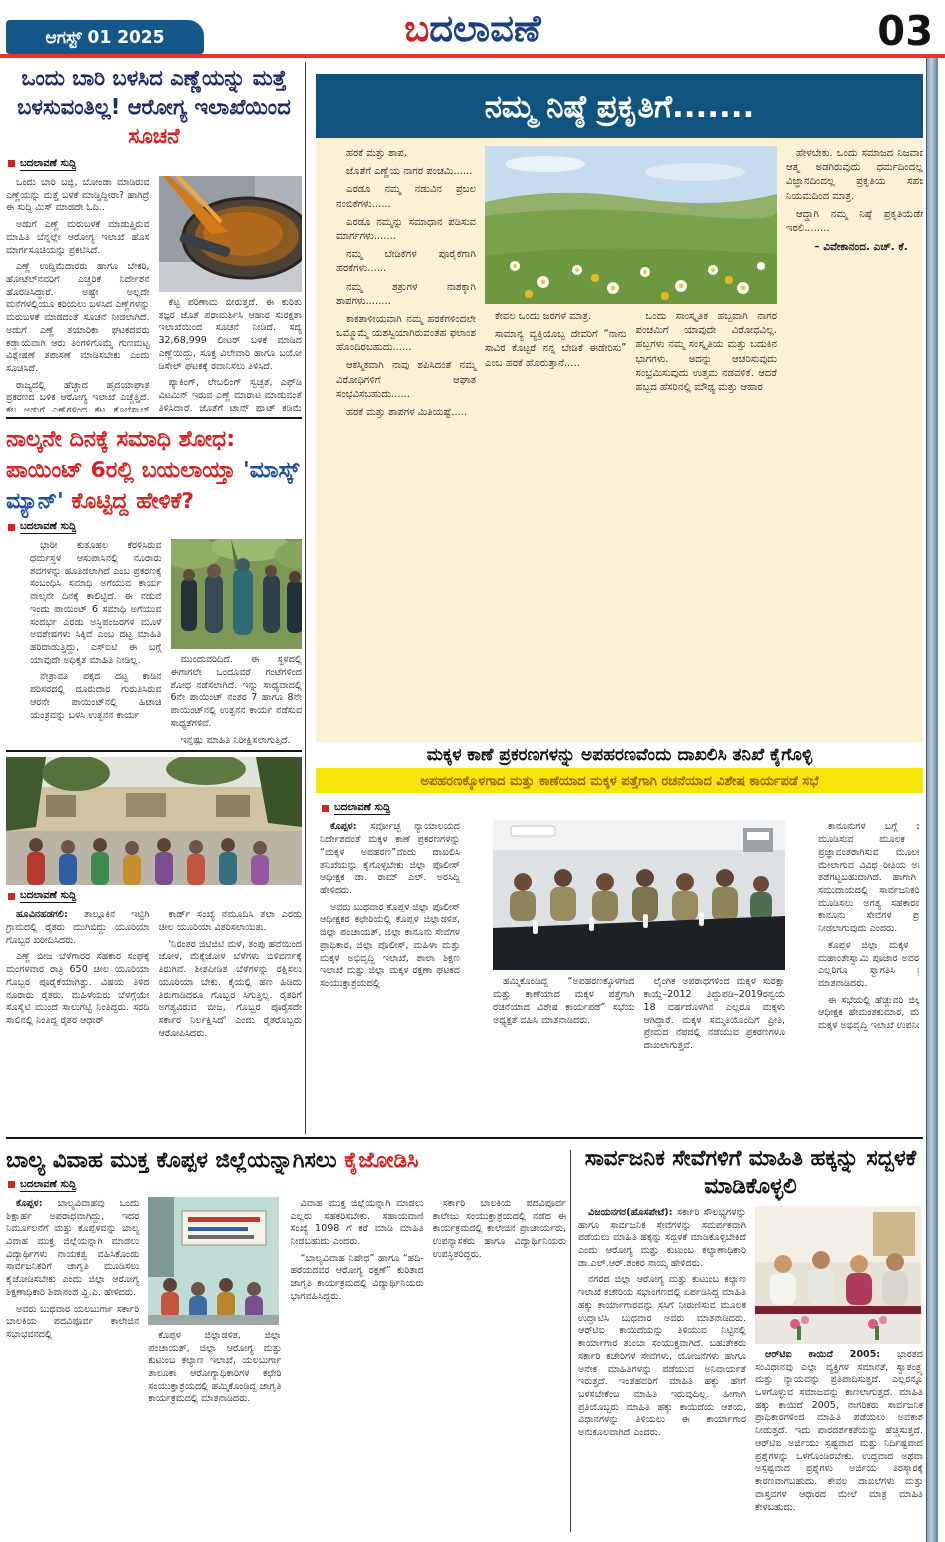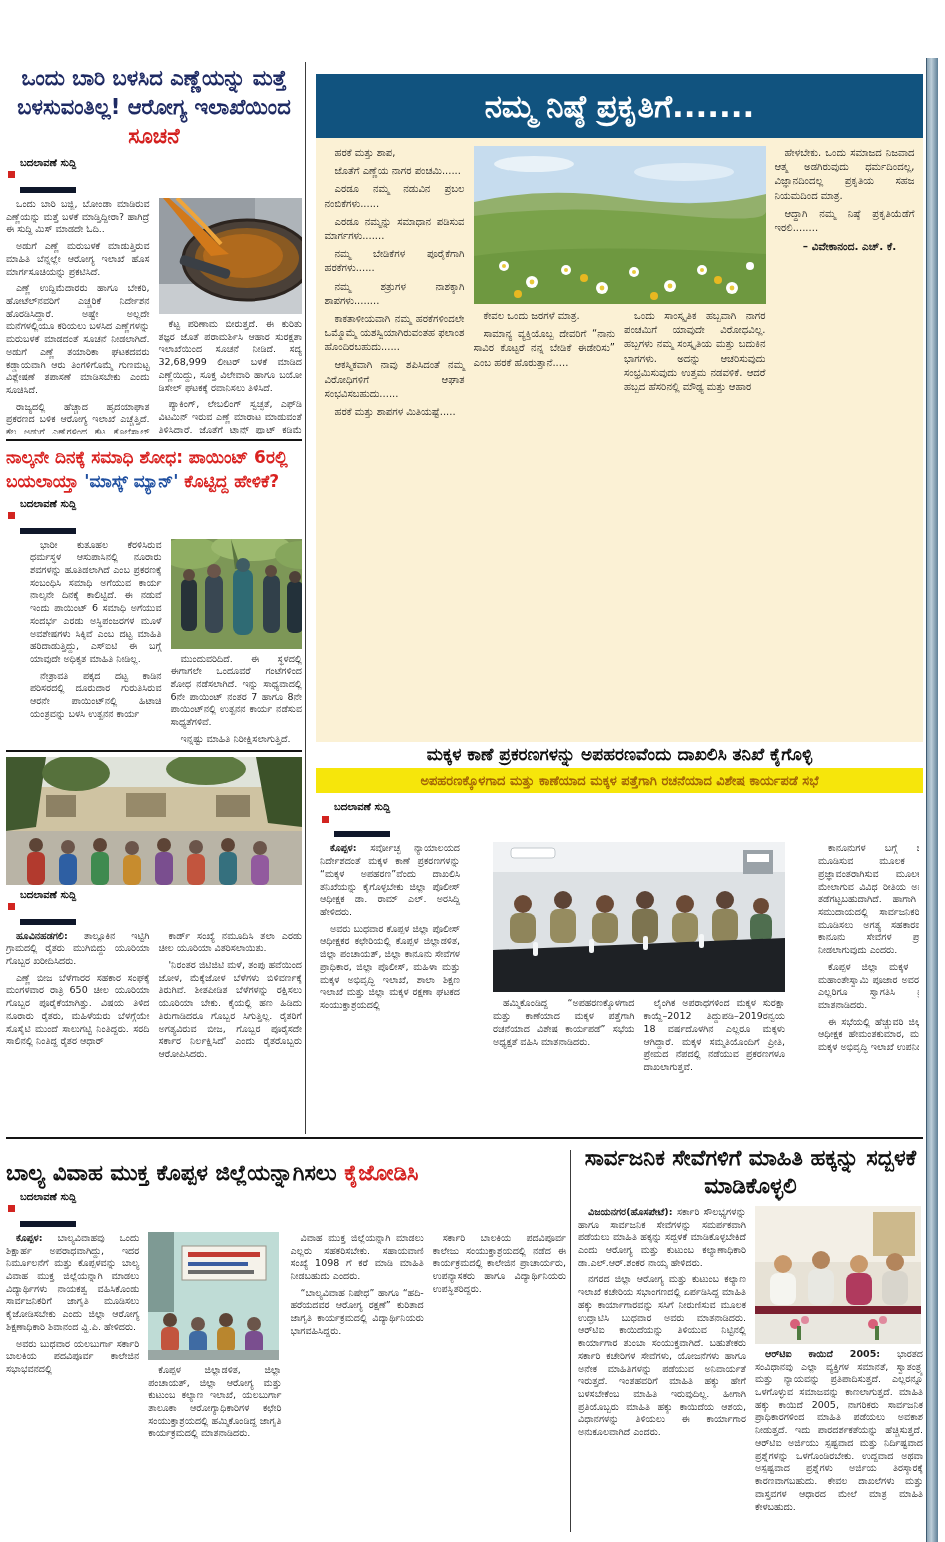--- a/index.html
+++ b/index.html
@@ -11,65 +11,75 @@
            border-radius:4px 16px 4px 4px;display:flex;align-items:center;justify-content:center;
            color:#fff;font-weight:bold;font-size:17px;}
   .masthead{position:absolute;left:0;top:10px;width:945px;text-align:center;
             font-size:37px;font-weight:bold;color:#1c3e85;line-height:1;}
   .masthead .first{color:#d21d1d;}
   .pagenum{position:absolute;right:12px;top:8px;font-size:40px;font-weight:bold;color:#141414;}
   .redline{position:absolute;left:0;top:54px;width:945px;height:4px;background:#e5322c;}
   
   .byline{display:flex;align-items:center;gap:5px;margin:4px 0 5px 2px;}
   .byline .bullet{width:7px;height:7px;background:#d22420;}
-  .byline .txt{font-size:10px;font-weight:bold;border-bottom:6px solid #0f172a;padding-bottom:18px;color:#111;}
+  .byline .txt{font-size:10px;font-weight:bold;border-bottom:1px solid #0f172a;padding-bottom:1px;color:#111;}
   .body-text{font-size:9.5px;line-height:1.34;text-align:justify;color:#1d1d1d;}
   .body-text p{margin:0 0 4px 0;text-indent:10px;}
   .cols{display:flex;gap:9px;}
   .col{flex:1;min-width:0;}
   .photo{display:block;}
   .hrule{border-top:2px solid #141414;margin:5px 0;}
   .vrule{position:absolute;width:1px;background:#3c3c3c;}
   
   .leftcol{position:absolute;left:6px;top:62px;width:296px;}
   .h-oil{font-size:21px;line-height:1.38;font-weight:bold;text-align:center;color:#1e2a63;margin:2px 0 6px;}
   .h-oil .accent{color:#d4201f;}
-  .h-mask{font-size:17px;line-height:1.4;font-weight:bold;text-align:left;color:#d92220;margin:4px 0 4px;}
+  .h-mask{font-size:22px;line-height:1.4;font-weight:bold;text-align:left;color:#d92220;margin:4px 0 4px;}
   .h-mask .blue{color:#1f4fa0;}
   .h-urea{font-size:20px;line-height:1.3;font-weight:bold;color:#151515;margin:4px 0 6px;}
   .h-urea .accent{color:#d4201f;}
   
   .nature{position:absolute;left:316px;top:74px;width:607px;height:676px;background:#fbf1d5;}
   .nature .banner{height:64px;background:#11537f;display:flex;align-items:center;justify-content:center;
                   color:#fff;font-size:31px;font-weight:bold;}
-  .nature .content{padding:8px 8px 4px;justify-content:center;}
+  .nature .content{padding:8px 20px 4px;}
   .nature .body-text{font-size:10px;line-height:1.42;}
   .sig{font-weight:bold;text-align:center;font-size:10.5px;margin-top:4px;}
   
   .steelbar{position:absolute;left:926px;top:58px;width:11px;height:1484px;
             background:linear-gradient(to right,#8ba4b5,#bccdd8 40%,#5e7f96);border-left:1px solid #3e5a70;}
   
   .children{position:absolute;left:316px;top:742px;width:607px;height:394px;background:#fff;}
   .h-children{font-size:17px;font-weight:bold;text-align:center;color:#0d0d0d;margin:2px 0 4px;line-height:1.2;}
   .substrip{height:25px;background:#f6e60b;display:flex;align-items:center;justify-content:center;
             font-size:13px;font-weight:bold;color:#a16207;}
   .children .content{padding:4px 4px 0;}
   
   .cmbox{position:absolute;left:6px;top:1142px;width:560px;height:396px;}
-  .h-cm{font-size:21.5px;font-weight:bold;color:#101010;margin:18px 0 2px;line-height:1.25;}
+  .h-cm{font-size:21.5px;font-weight:bold;color:#101010;margin:5px 0 2px;line-height:1.25;}
   .h-cm .accent{color:#d4201f;}
   .rtibox{position:absolute;left:578px;top:1142px;width:345px;height:396px;}
   .h-rti{font-size:21.5px;font-weight:bold;text-align:center;color:#101010;line-height:1.3;margin:2px 0 6px;}
   .fullrule{position:absolute;left:6px;top:1137px;width:917px;height:2px;background:#141414;}
 </style>
 </head>
 <body>
 
 <div class="page">
 
+  <div class="header">
+    <div class="datebox">
+      <span>ಆಗಸ್ಟ್ 01 2025</span>
+    </div>
+    <div class="masthead">
+      <span class="first">ಬ</span><span>ದಲಾವಣೆ</span>
+    </div>
+    <div class="pagenum">03</div>
+    <div class="redline"></div>
+  </div>
 
   <div class="steelbar"></div>
 
   <div class="vrule" style="left:305px;top:62px;height:1072px;"></div>
   <div class="vrule" style="left:570px;top:1150px;height:382px;"></div>
   <div class="fullrule"></div>
 
   <div class="leftcol">
 
     <div>

